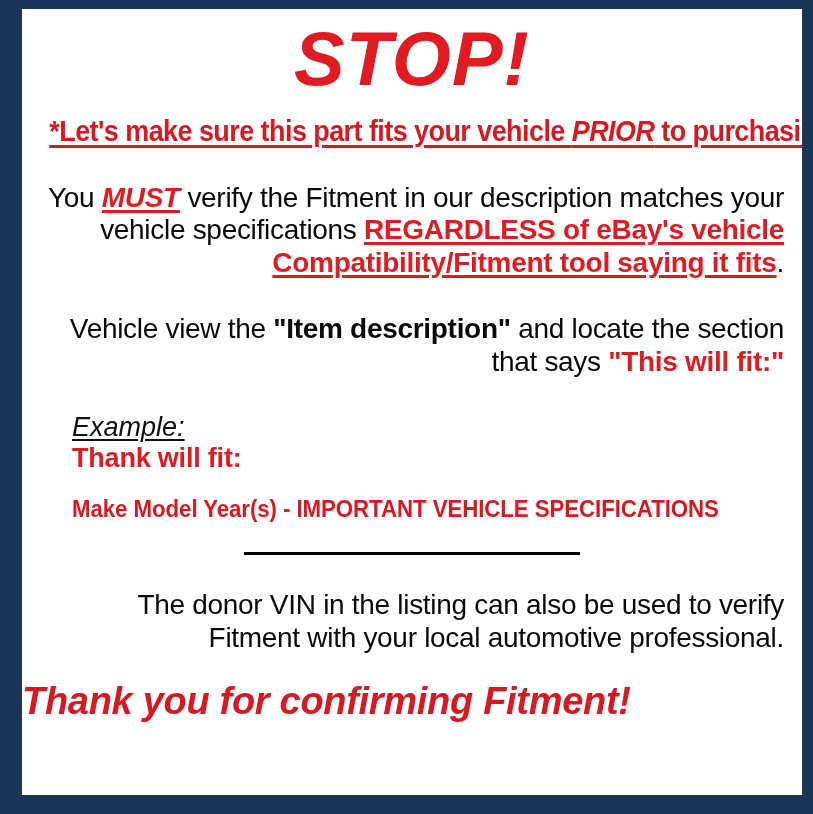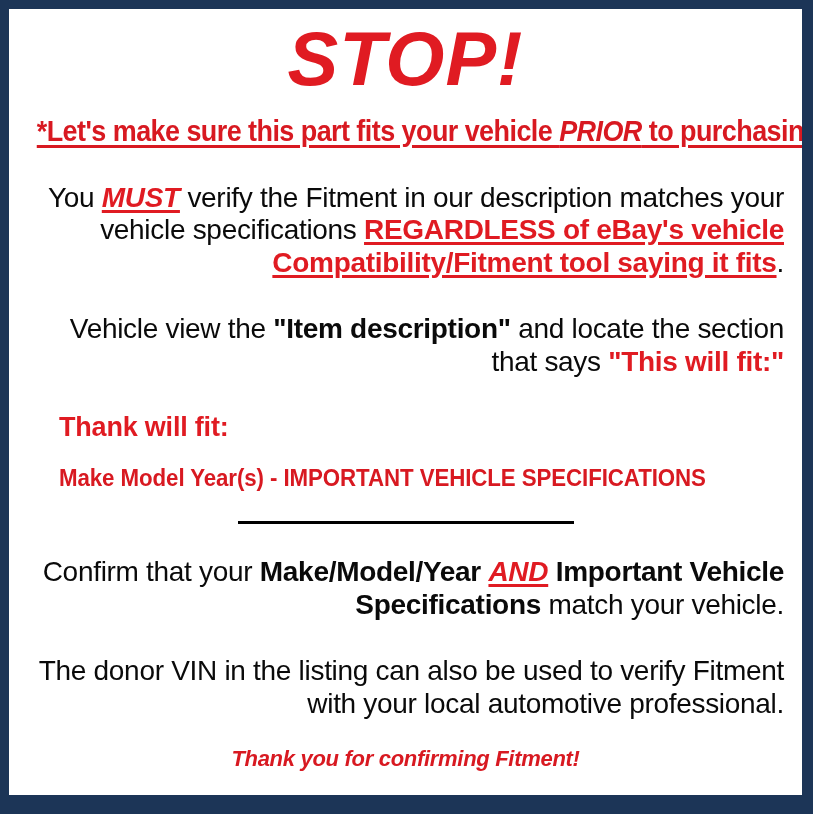--- a/index.html
+++ b/index.html
@@ -13,21 +13,21 @@
     font-family: "Liberation Sans", "DejaVu Sans", sans-serif;
     overflow: hidden;
   }
 
   #fitment-notice {
     position: relative;
     width: 813px;
     height: 814px;
     box-sizing: border-box;
     background: #1c3557;
-    padding: 9px 11px 19px 9px;
+    padding: 9px 11px 19px 22px;
   }
 
   .notice-card {
     position: relative;
     width: 100%;
     height: 100%;
     box-sizing: border-box;
     background: #ffffff;
     overflow: hidden;
   }
@@ -136,22 +136,22 @@
     display: inline-block;
     width: 336px;
     height: 3px;
     background: #000000;
     vertical-align: middle;
   }
 
   
   .thanks {
     margin: 26px 0 0 0;
-    text-align: center;
-    font-size: 22px;
+    text-align: left;
+    font-size: 38px;
     font-weight: bold;
     font-style: italic;
     color: #d81921;
     letter-spacing: -0.3px;
   }
 </style>
 </head>
 <body>
 
 <div id="fitment-notice" style="background: rgb(28, 53, 87);">
@@ -159,28 +159,28 @@
 
     <div class="stop-title">STOP!</div>
 
     <div class="subtitle"><span class="u-wrap"><span>*Let's make sure this part fits your vehicle </span><span class="i">PRIOR</span><span> to purchasing*</span></span></div>
 
     <p class="para para-must"><span class="black">You </span><span class="red b i u">MUST</span><span class="black"> verify the Fitment in our description matches your vehicle specifications </span><span class="red b u">REGARDLESS of eBay's vehicle Compatibility/Fitment tool saying it fits</span><span class="black">.</span></p>
 
     <p class="para para-view"><span class="black">Vehicle view the </span><span class="black b">"Item description"</span><span class="black"> and locate the section that says </span><span class="red b">"This will fit:"</span></p>
 
     <div class="example-block">
+      <div><span class="example-label">Example:</span></div>
       <div class="example-fit">Thank will fit:</div>
       <div class="example-spec">Make Model Year(s) - IMPORTANT VEHICLE SPECIFICATIONS</div>
     </div>
 
     <div class="divider-wrap">
       <span class="divider" style="background: rgb(0, 0, 0); width: 336px;"></span>
     </div>
 
-    <p class="para para-confirm"><span class="black">Confirm that your </span><span class="black b">Make/Model/Year</span><span class="black"> </span><span class="red b i u">AND</span><span class="black"> </span><span class="black b">Important Vehicle Specifications</span><span class="black"> match your vehicle.</span></p>
 
     <p class="para para-vin">The donor VIN in the listing can also be used to verify Fitment with your local automotive professional.</p>
 
     <div class="thanks">Thank you for confirming Fitment!</div>
 
   </div>
 </div>
 
 </body></html>

